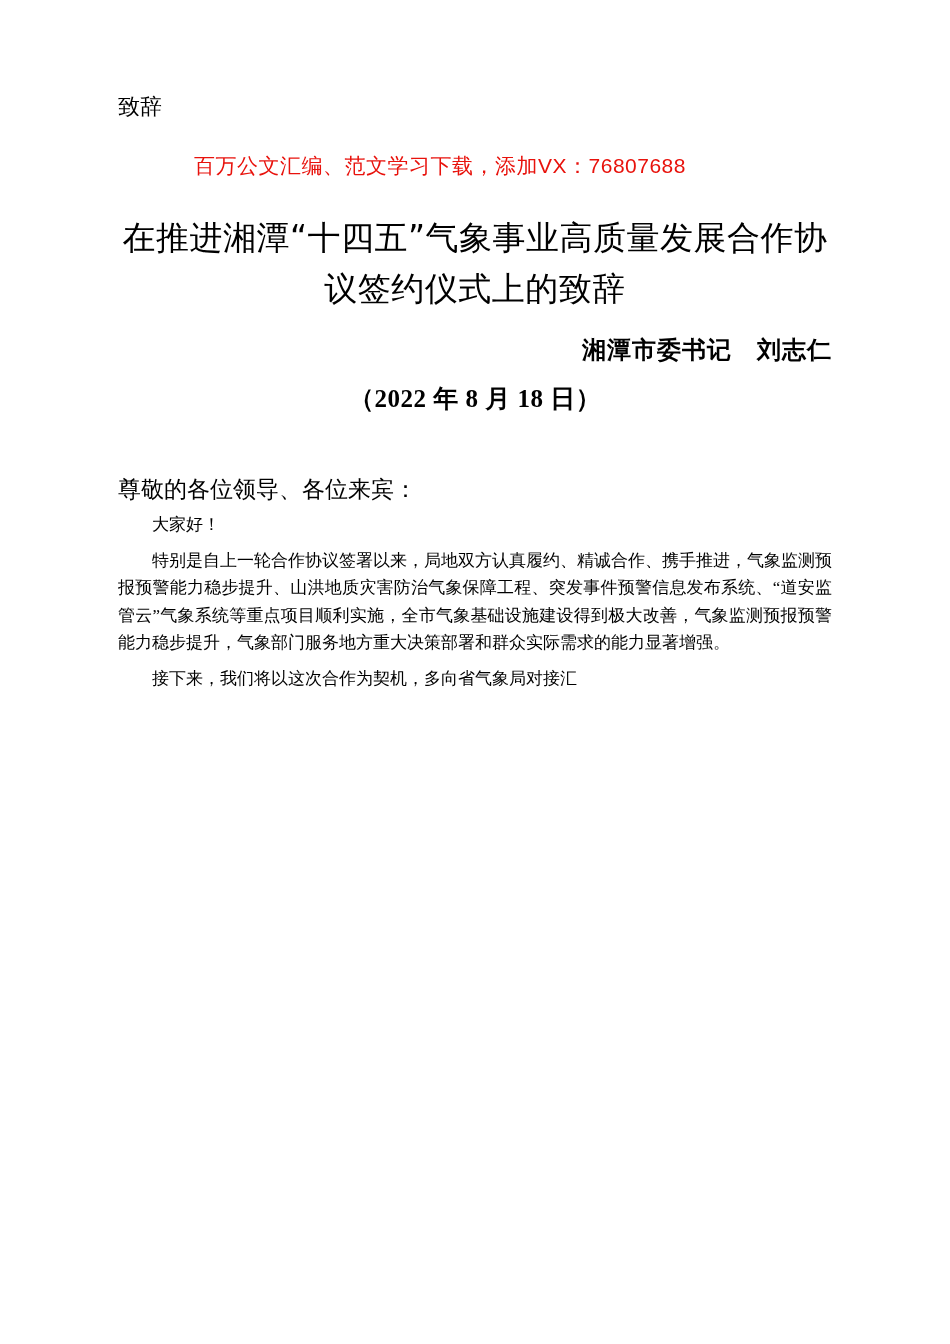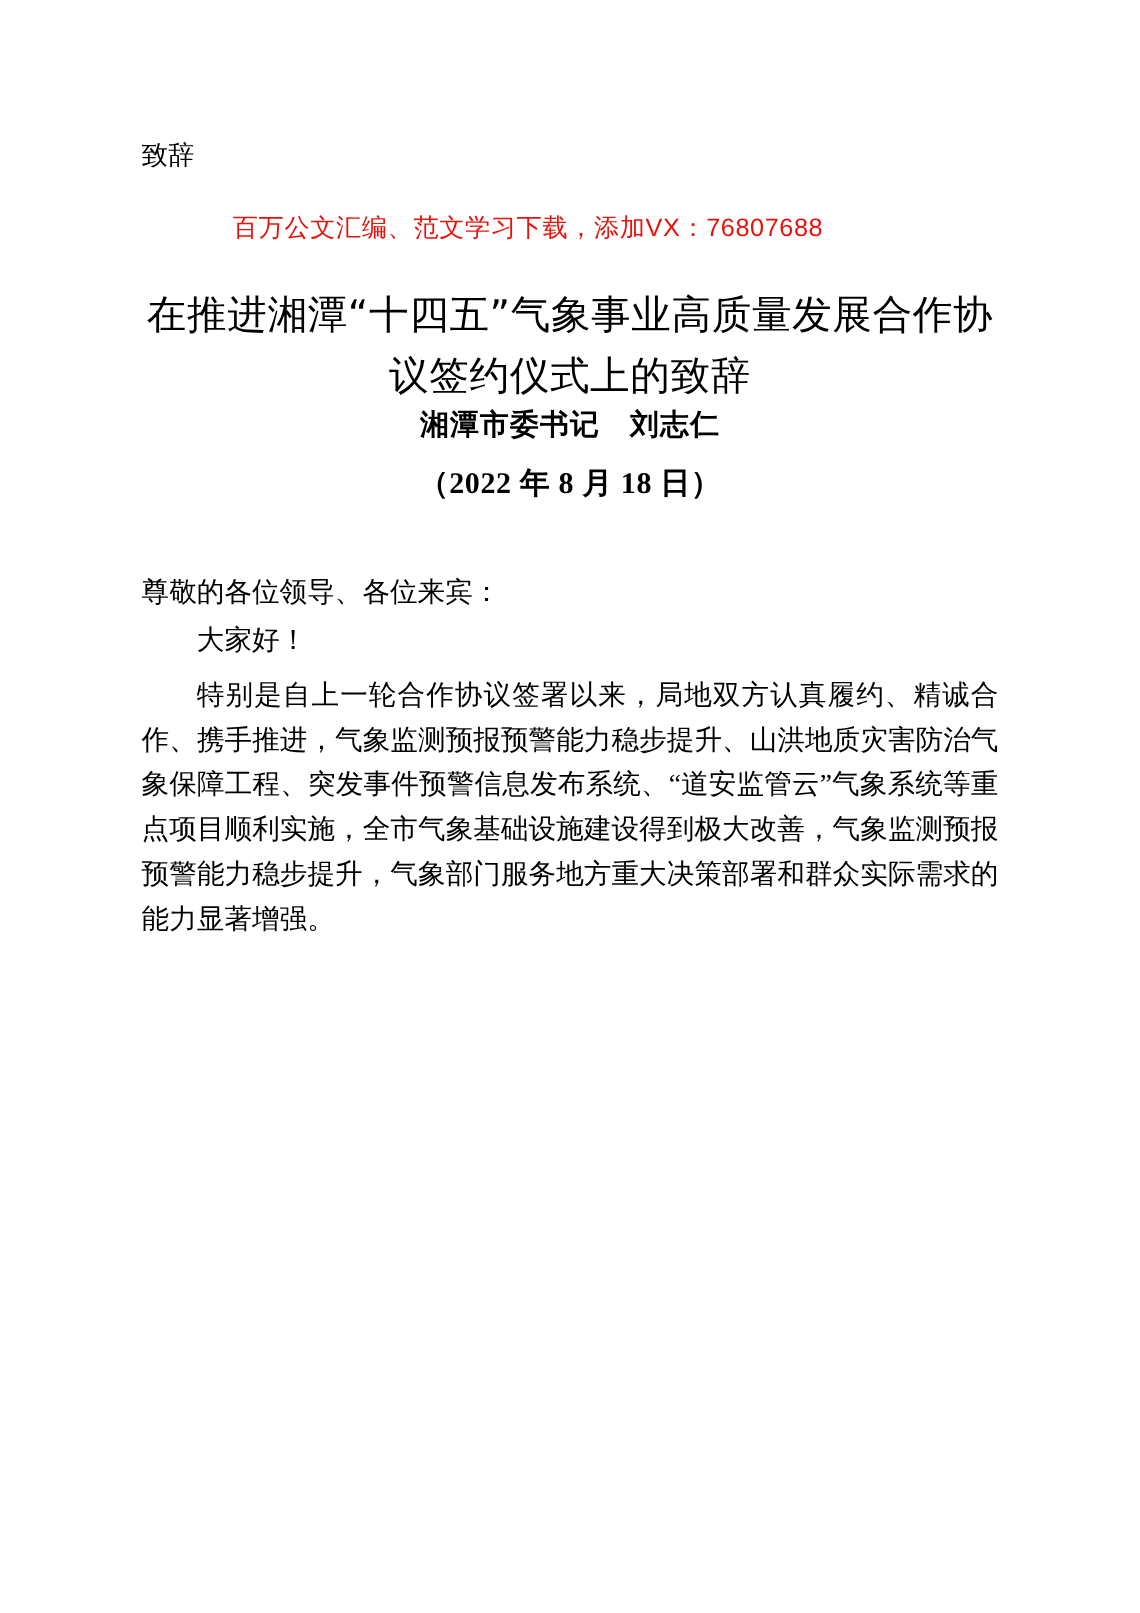--- a/index.html
+++ b/index.html
@@ -28,36 +28,37 @@
     left: 0;
     width: 880px;
     text-align: center;
     color: #e8120c;
     font-family: "Liberation Sans", sans-serif;
     font-size: 21px;
     letter-spacing: 0.5px;
     font-weight: 500;
   }
   .doc-label {
-    margin-top: 116px;
+    margin-top: 92px;
     font-size: 22px;
     font-family: "DejaVu Sans", sans-serif;
     line-height: 1.4;
   }
   .doc-title {
     margin-top: 89px;
     font-size: 33px;
     font-family: "DejaVu Sans", sans-serif;
     font-weight: 400;
     text-align: center;
     line-height: 1.55;
     letter-spacing: 0.5px;
   }
   .doc-author {
-    text-align: center;
+    margin-top: 20px;
+    text-align: right;
     font-size: 24px;
     font-family: "DejaVu Sans", sans-serif;
     font-weight: bold;
     letter-spacing: 1px;
   }
   .doc-date {
     margin-top: 16px;
     text-align: center;
     font-size: 25px;
     font-family: "Liberation Serif", serif;
@@ -66,21 +67,21 @@
   }
   .body-block {
     margin-top: 56px;
   }
   .salutation {
     font-size: 23px;
     line-height: 1.62;
     margin-bottom: 3px;
   }
   .para {
-    font-size: 23px;
+    font-size: 17px;
     line-height: 1.62;
     text-indent: 2em;
     margin: 0 0 8px 0;
     text-align: justify;
     text-justify: inter-ideograph;
   }
 </style>
 </head>
 <body>
 
@@ -97,15 +98,16 @@
   <div class="doc-date">（2022 年 8 月 18 日）</div>
 
   <div class="body-block">
     <div class="salutation">尊敬的各位领导、各位来宾：</div>
 
     <p class="para">大家好！</p>
 
 
     <p class="para">特别是自上一轮合作协议签署以来，局地双方认真履约、精诚合作、携手推进，气象监测预报预警能力稳步提升、山洪地质灾害防治气象保障工程、突发事件预警信息发布系统、“道安监管云”气象系统等重点项目顺利实施，全市气象基础设施建设得到极大改善，气象监测预报预警能力稳步提升，气象部门服务地方重大决策部署和群众实际需求的能力显著增强。</p>
 
+    <p class="para">接下来，我们将以这次合作为契机，多向省气象局对接汇</p>
   </div>
 
 </div>
 
 </body></html>

